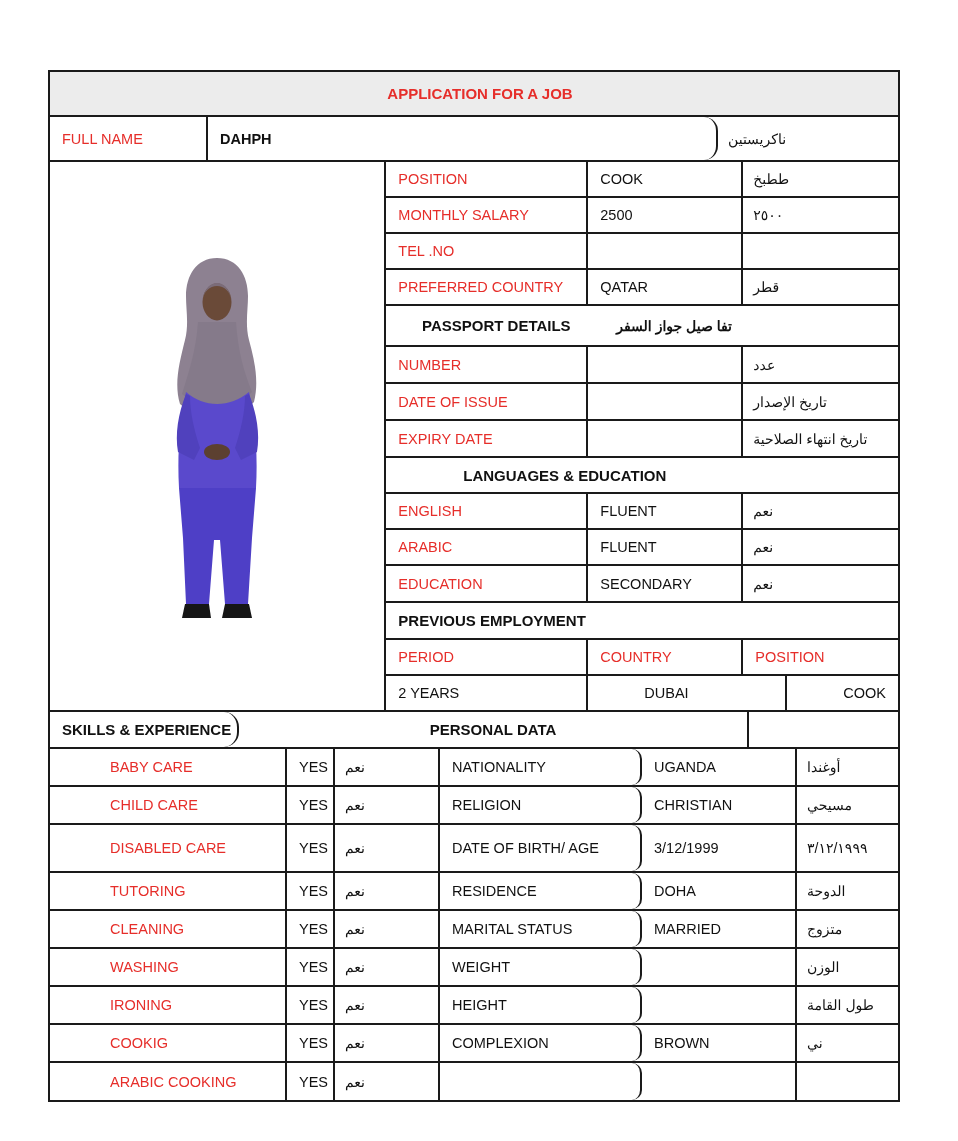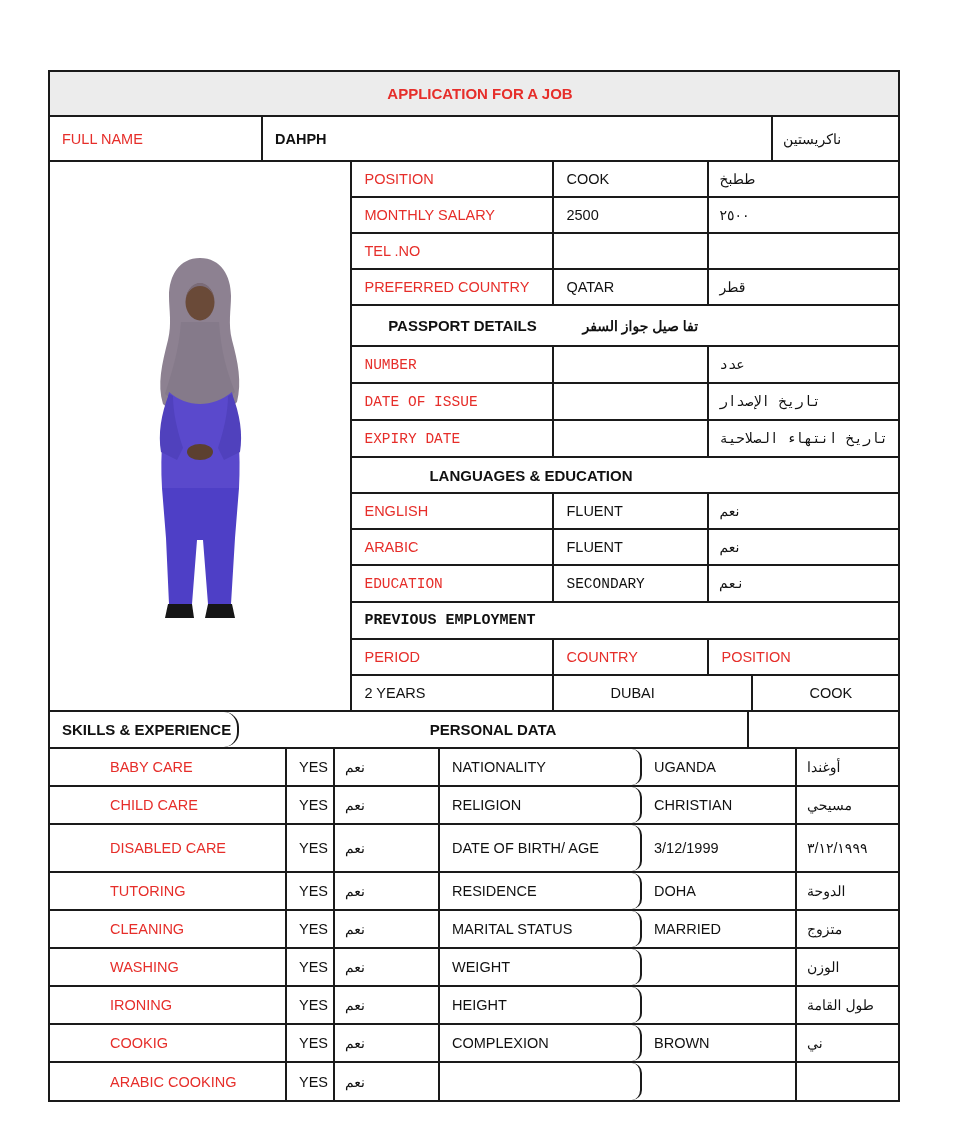--- a/index.html
+++ b/index.html
@@ -18,30 +18,30 @@
   .row.last{border-bottom:none;}
   .cell{border-right:2px solid var(--border);display:flex;align-items:center;padding:0 12px;font-size:14.5px;color:#111;overflow:hidden;white-space:nowrap;}
   .cell.no-br{border-right:none;}
   .red{color:var(--accent-red);}
   .bold{font-weight:bold;}
   .ar{justify-content:flex-end;direction:rtl;font-size:14px;padding:0 10px;}
   .ar-left{justify-content:flex-start;direction:ltr;}
   .title-row{height:45px;background:var(--header-bg);padding-left:12px;}
   .title-cell{flex:1;justify-content:center;font-weight:600;font-size:15px;}
   .fullname-row{height:45px;}
-  .w-l1{width:213px;}
-  .w-name{width:510px;}
+  .w-l1{width:158px;}
+  .w-name{width:510px;border-radius:14px;}
   .w-flex{flex:1;}
   .main-row{height:550px;}
   .photo-cell{width:342px;border-right:2px solid var(--border);display:flex;align-items:center;justify-content:center;padding-top:6px;}
   .right-panel{flex:1;display:flex;flex-direction:column;}
   .rrow{display:flex;border-bottom:2px solid var(--border);flex:none;}
   .rrow:last-child{border-bottom:none;gap:44px;}
   .h36{height:36px;}
-  .h37{height:37px;font-family:Liberation Mono, monospace;}
+  .h37{height:37px;}
   .h41{height:41px;}
   .grow{flex:1;}
   .c-label{width:202px;}
   .c-value{width:155px;}
   .c-ar{flex:1;}
   .header-cell{font-weight:bold;font-size:15px;color:#111;}
   .passport-title{width:220px;justify-content:center;}
   .lang-title{width:357px;justify-content:center;}
   .skills-header-row{height:37px;}
   .sk-header{width:189px;border-radius:15px;}

